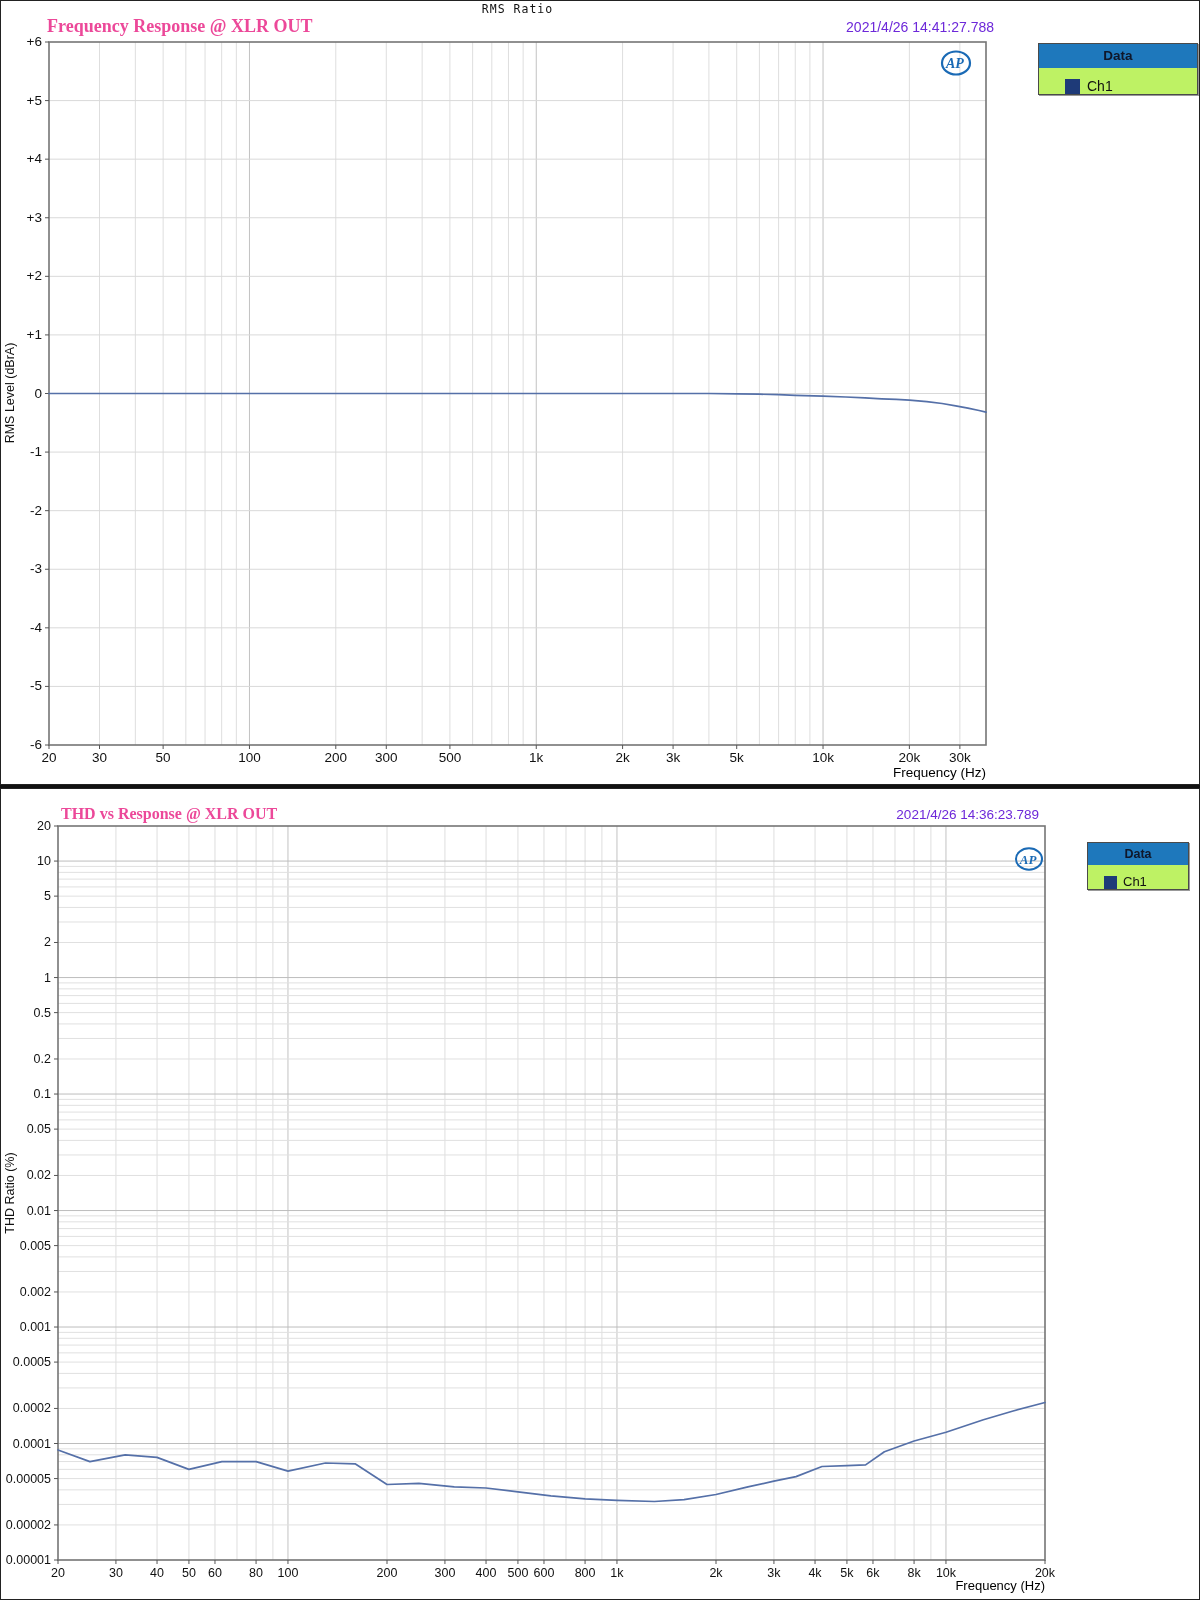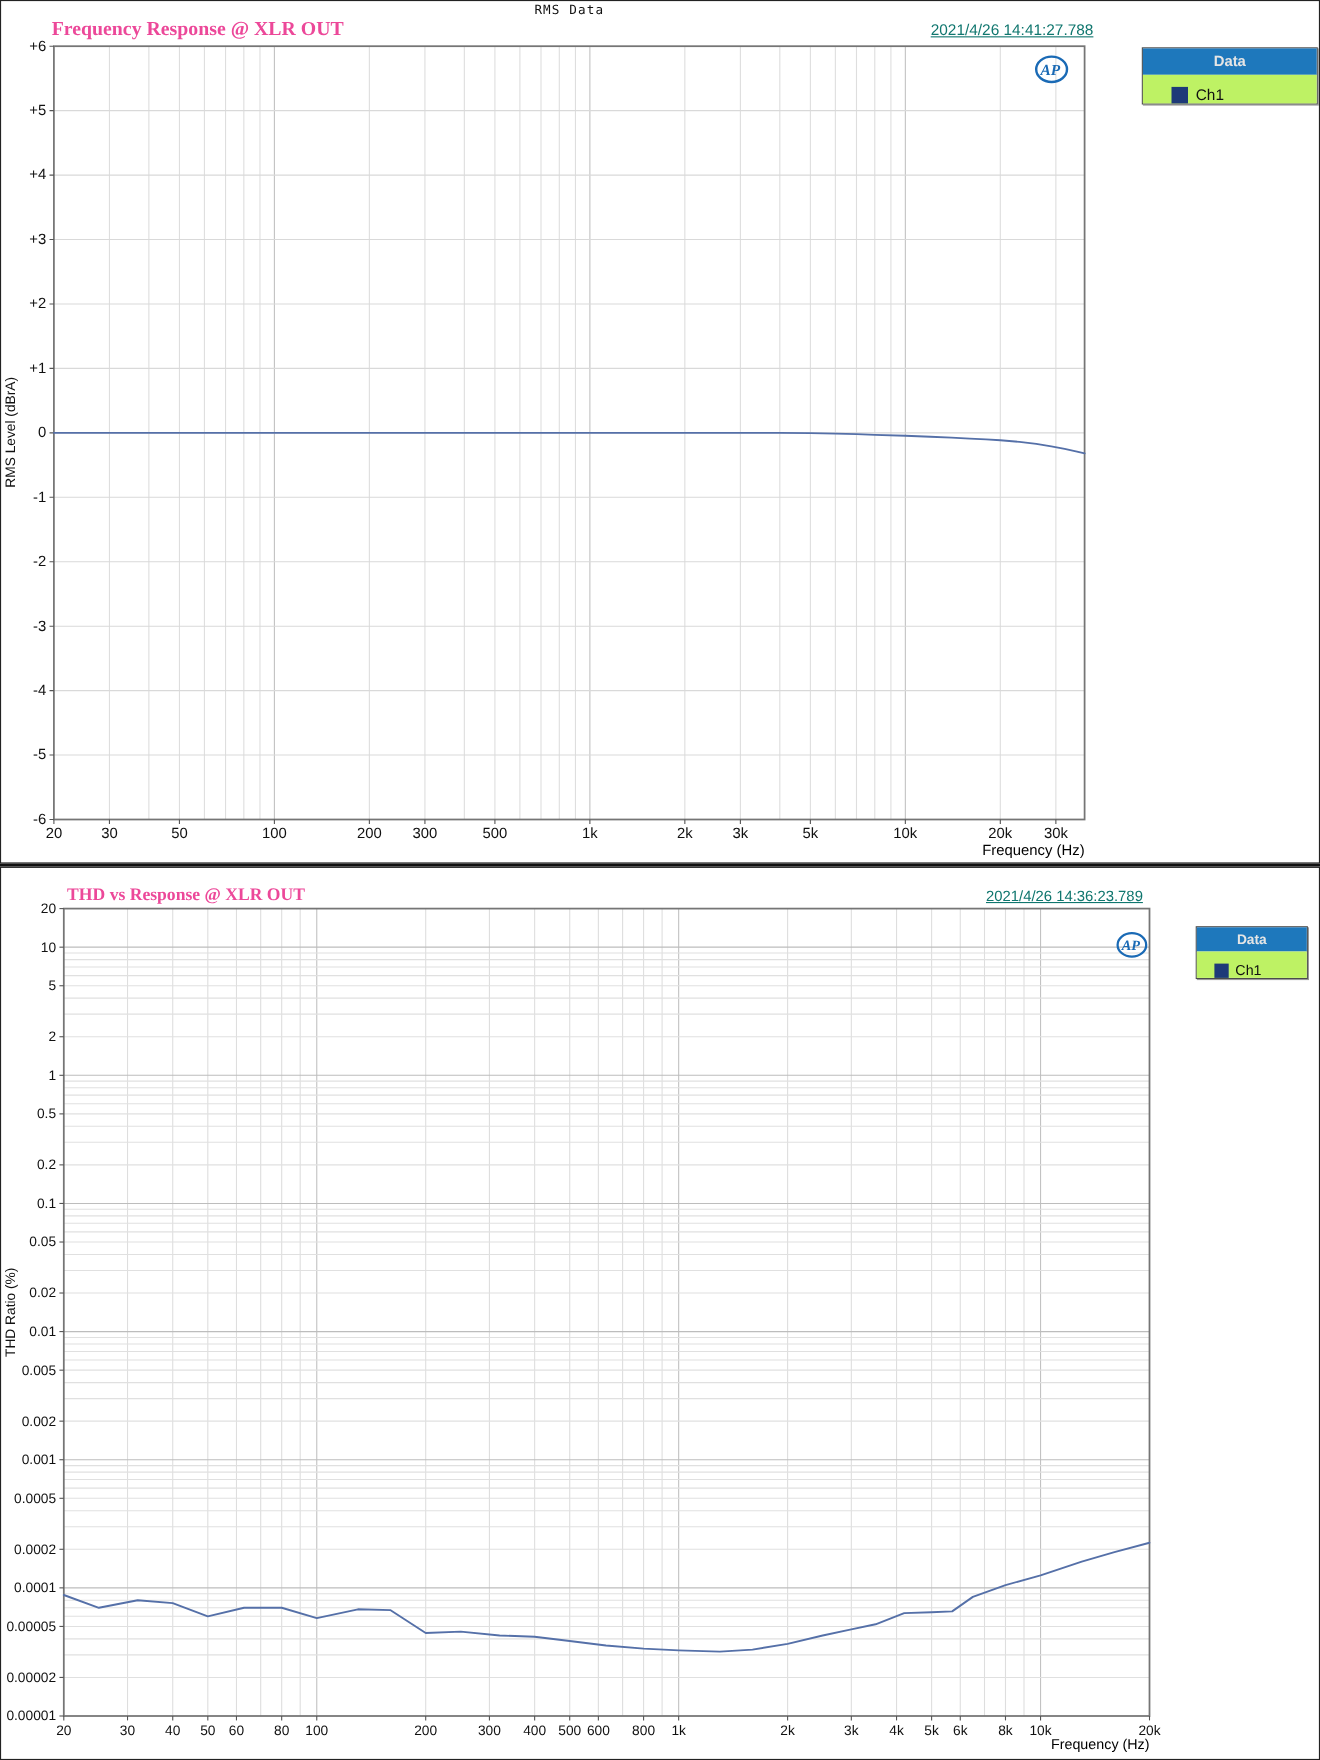--- a/index.html
+++ b/index.html
@@ -10,24 +10,24 @@
   #panel2{top:788px;height:810px;}
   svg.plot{position:absolute;left:0;top:0;}
   svg text.tick{font-family:"Liberation Sans",sans-serif;fill:#111;}
   #svg0 text.tick{font-size:13.5px;}
   #svg1 text.tick{font-size:12.5px;}
   svg text.ylab{font-family:"Liberation Sans",sans-serif;font-size:12.5px;fill:#111;}
   .hdr{position:absolute;text-align:center;font-family:"DejaVu Sans Mono",monospace;font-size:11.5px;color:#111;letter-spacing:1px;}
   .title{position:absolute;font-family:"Liberation Serif",serif;color:#ec4899;font-weight:bold;}
   #t1{left:46px;top:15px;font-size:18px;}
   #t2{left:60px;top:16px;font-size:16px;}
-  .tstamp{position:absolute;font-size:14px;color:#0f766e;text-decoration:underline;}
+  .tstamp{position:absolute;font-size:14px;color:#6d28d9;}
   .xlabel{position:absolute;text-align:right;font-size:13.5px;color:#000000;}
   .legend{position:absolute;border:1px solid #4a4a4a;background:#fff;box-shadow:1px 1px 0 #999;}
-  .legend-h{color:#e5e5e5;font-weight:bold;text-align:center;font-size:13.5px;}
+  .legend-h{color:#0f172a;font-weight:bold;text-align:center;font-size:13.5px;}
   .legend-row{display:flex;align-items:flex-end;background:#bef264;}
   .sw{display:inline-block;}
   .ap{position:absolute;}
 </style>
 </head>
 <body>
 
 <div class="panel" id="panel1">
   <svg id="svg0" class="plot" width="1198" height="783">
     <text class="ylab" x="13" y="392" text-anchor="middle" transform="rotate(-90 13 392)">RMS Level (dBrA)</text>
@@ -120,21 +120,21 @@
       <line x1="44" x2="48" y1="568.25" y2="568.25" stroke="#555" stroke-width="1"></line>
       <text x="41" y="572.25" text-anchor="end" class="tick">-3</text>
       <line x1="44" x2="48" y1="626.8333333333334" y2="626.8333333333334" stroke="#555" stroke-width="1"></line>
       <text x="41" y="630.8333333333334" text-anchor="end" class="tick">-4</text>
       <line x1="44" x2="48" y1="685.4166666666666" y2="685.4166666666666" stroke="#555" stroke-width="1"></line>
       <text x="41" y="689.4166666666666" text-anchor="end" class="tick">-5</text>
       <line x1="44" x2="48" y1="744" y2="744" stroke="#555" stroke-width="1"></line>
       <text x="41" y="748" text-anchor="end" class="tick">-6</text>
       <polyline points="48.0,392.5 162.1,392.5 248.5,392.5 334.8,392.5 448.9,392.5 535.3,392.5 621.6,392.5 672.1,392.5 707.9,392.5 735.7,392.8 758.4,393.2 777.6,393.7 794.3,394.3 822.0,395.1 844.8,396.0 864.0,396.9 880.6,397.8 895.3,398.4 908.4,399.2 925.8,400.7 941.1,402.5 954.7,404.8 966.9,407.1 978.1,409.5 985.0,411.2" fill="none" stroke="#5570a8" stroke-width="1.7" stroke-linejoin="round" stroke-linecap="round"></polyline>
     </svg>
-  <div class="hdr" style="left:48px;top:1px;width:937px;">RMS Data</div>
+  <div class="hdr" style="left:48px;top:1px;width:937px;">RMS Ratio</div>
   <div class="title" id="t1">Frequency Response @ XLR OUT</div>
   <div class="tstamp" style="right:205px;top:18px;">2021/4/26 14:41:27.788</div>
   <div class="xlabel" style="left:48px;top:764px;width:937px;">Frequency (Hz)</div>
 
   <div class="ap" style="left:938px;top:48px;">
     <svg width="34" height="28" viewBox="0 0 34 28">
       <ellipse cx="17" cy="14" rx="14" ry="11.5" fill="none" stroke="#1a6ab5" stroke-width="2.2"></ellipse>
       <text x="7" y="19" font-family="Liberation Serif, serif" font-style="italic" font-weight="bold" font-size="14" fill="#1a6ab5">AP</text>
     </svg>
   </div>

